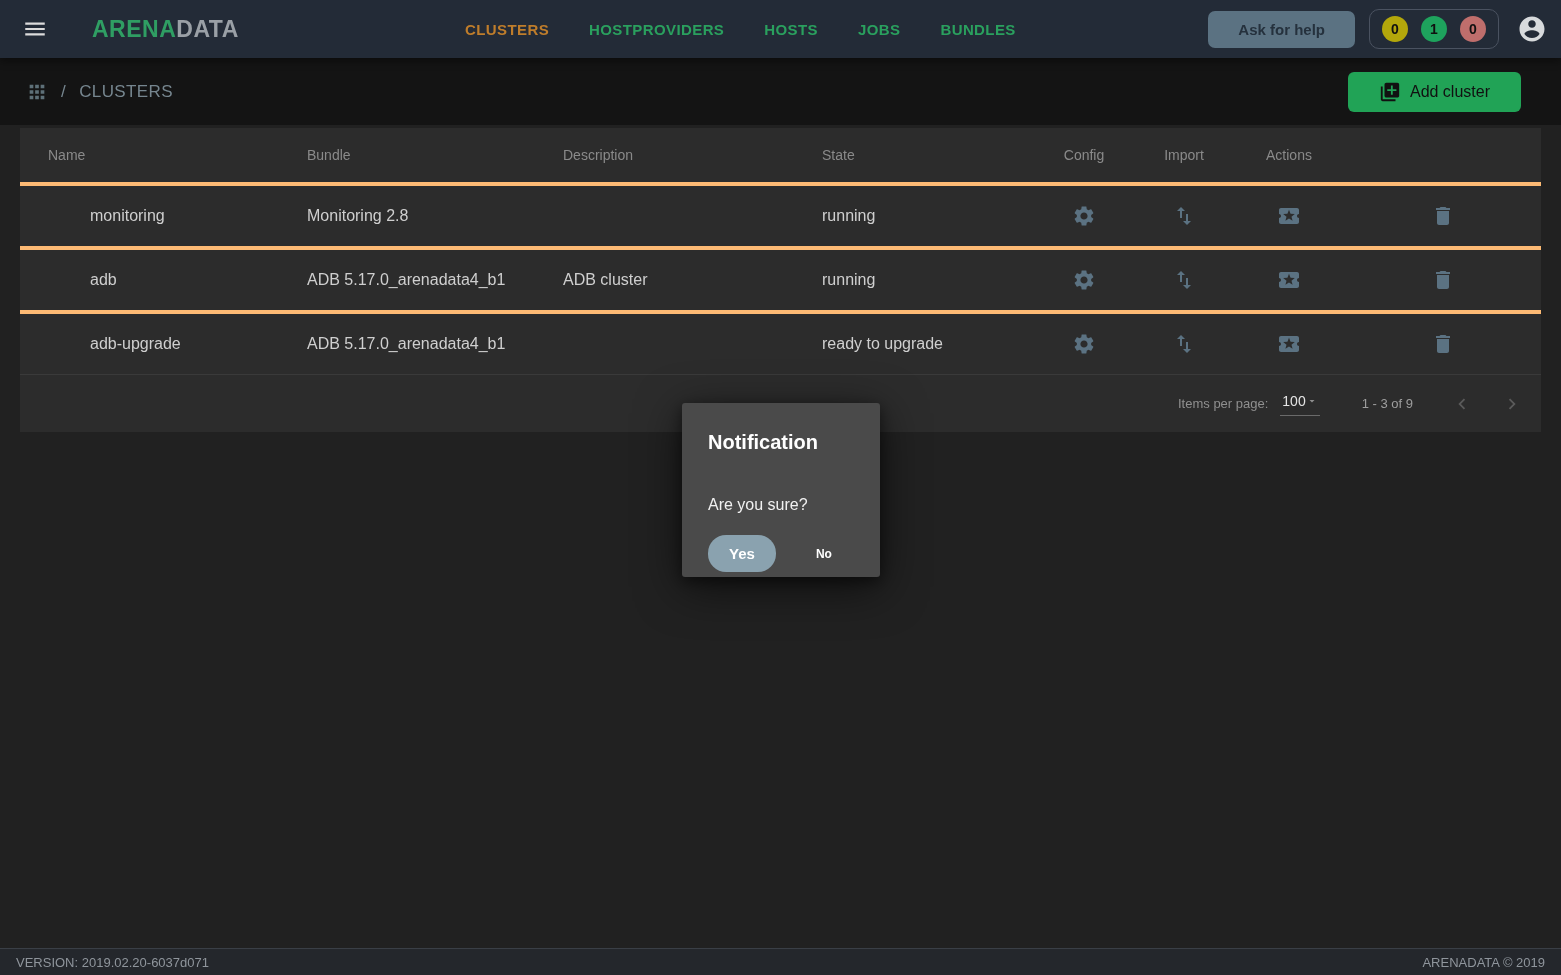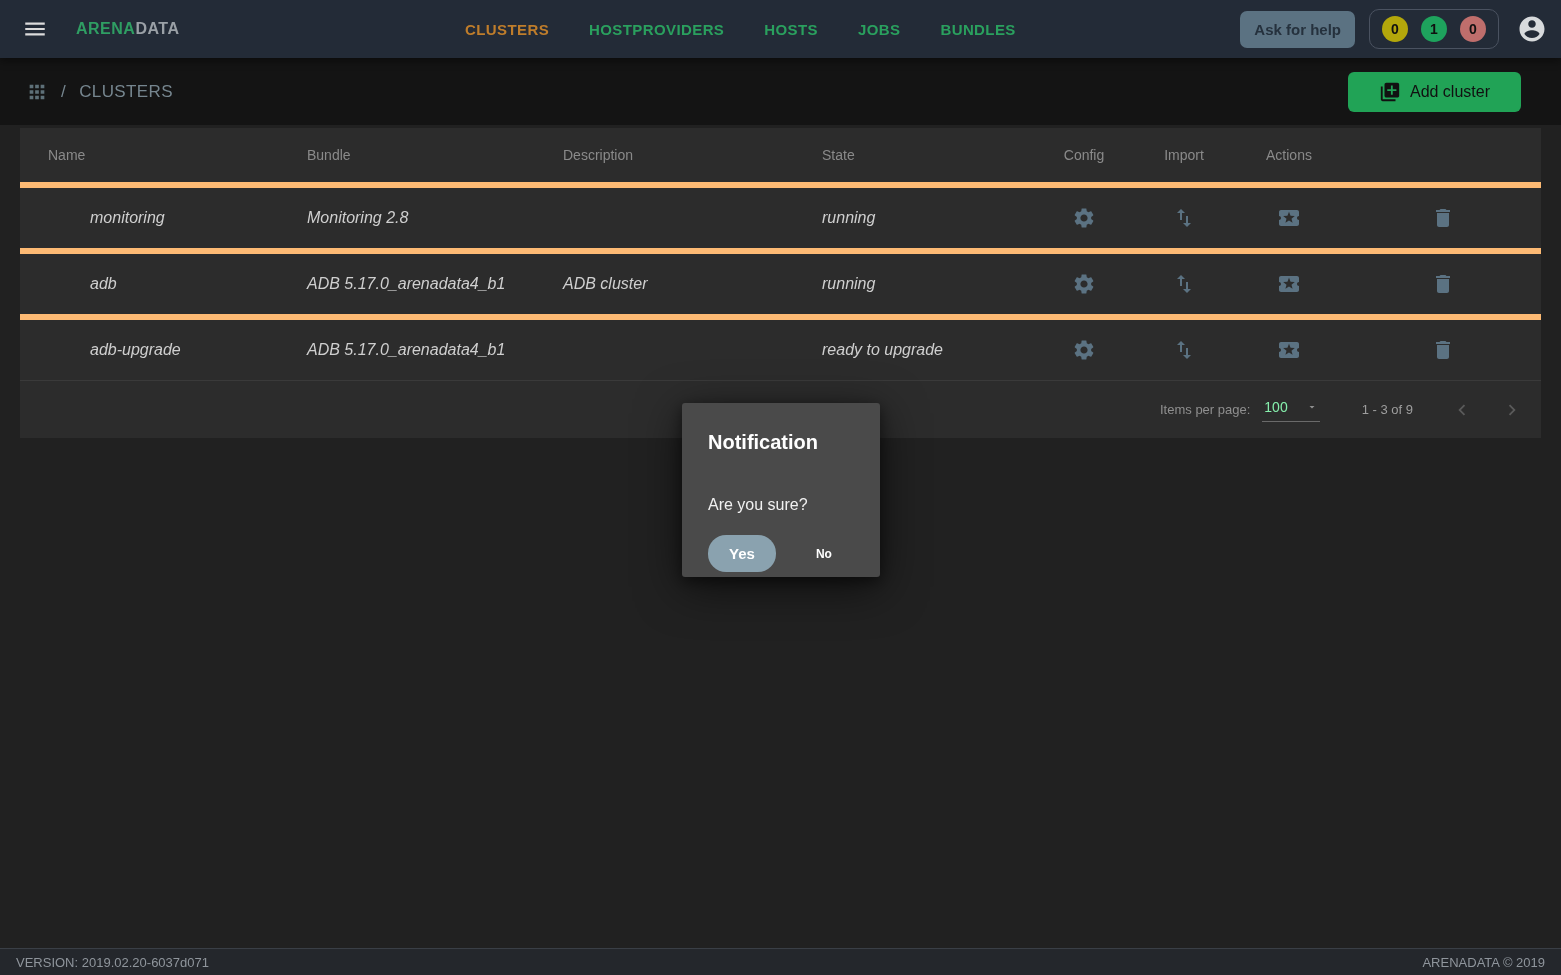--- a/index.html
+++ b/index.html
@@ -16,32 +16,32 @@
   .navbar {
     height:58px; flex:0 0 58px;
     background:#232b37;
     display:flex; align-items:center;
     padding:0 14px;
     position:relative;
     box-shadow:0 3px 8px rgba(0,0,0,0.45);
     z-index:5;
   }
   .menu-btn { width:42px; height:42px; display:flex; align-items:center; justify-content:center; cursor:pointer; background:none; border:none; }
-  .logo { margin-left:20px; font-size:16px; font-weight:bold; letter-spacing:0.5px; cursor:default; }
+  .logo { margin-left:36px; font-size:23px; font-weight:bold; letter-spacing:0.5px; cursor:default; }
   .logo .green { color:#2f9e63; }
   .logo .gray { color:#9aa0a6; }
   .nav { position:absolute; left:465px; top:0; height:58px; display:flex; align-items:center; gap:40px; }
   .nav-link { font-size:15px; font-weight:bold; color:#2aa05e; letter-spacing:0.4px; text-decoration:none; cursor:pointer; background:none; border:none; font-family:inherit; }
   .nav-link.active { color:#bf7d2b; }
   .nav-right { margin-left:auto; display:flex; align-items:center; gap:14px; }
   .help-btn {
     background:#5b7282; color:#25313d;
     border:none; border-radius:7px;
     font-family:inherit; font-size:15px; font-weight:bold;
-    padding:10px 14px; cursor:pointer;
+    padding:10px 30px; cursor:pointer;
   }
   .badge-group {
     display:flex; align-items:center; gap:13px;
     border:1px solid #4a5260; border-radius:10px;
     padding:6px 12px;
   }
   .badge {
     width:26px; height:26px; border-radius:50%;
     display:flex; align-items:center; justify-content:center;
     font-size:14px; font-weight:bold; color:#101010; cursor:pointer;
@@ -73,38 +73,38 @@
 
   
   .main { flex:1 1 auto; background:#212121; position:relative; }
   .table-card { margin:3px 20px 0 20px; background:#2c2c2c; }
   table { width:100%; border-collapse:collapse; table-layout:fixed; }
   th {
     text-align:left; font-size:14px; font-weight:500; color:#8a8a8a;
     padding:19px 10px 19px 28px; white-space:nowrap;
   }
   td { font-size:16px; color:#cfcfcf; padding:16px 10px 16px 28px; white-space:nowrap; overflow:hidden; }
-  tbody tr { border-top:6px solid #fdba74;font-style:italic; }
+  tbody tr { border-top:4px solid #fdba74; }
   td.name-cell { padding-left:70px; }
   th.center, td.center { text-align:center; padding-left:10px; }
   .icon-btn { background:none; border:none; cursor:pointer; padding:2px; display:inline-flex; vertical-align:middle; }
   .icon-btn svg { fill:#5b7282; }
 
   
   .paginator {
     height:58px; border-top:1px solid #3a3a3a;
     display:flex; align-items:center; justify-content:flex-end;
     padding-right:14px;
     font-size:13px; color:#8f8f8f;
   }
   .pp-label { margin-right:12px; }
   .page-size {
-    display:flex; align-items:center; gap:18px;
+    display:flex; align-items:center; 
     border:none; border-bottom:1px solid #6a6a6a;
-    background:none; color:#86efac; font-family:inherit; font-size:14px;
+    background:none; color:#e5e5e5; font-family:inherit; font-size:14px;
     padding:2px 2px 6px 2px; cursor:pointer;
   }
   .range { margin-left:42px; color:#9e9e9e; }
   .pager-btns { margin-left:34px; display:flex; gap:20px; }
   .pager-btn { background:none; border:none; padding:4px; cursor:default; }
   .pager-btn svg { fill:#5a5a5a; }
 
   
   .dialog {
     position:fixed; left:682px; top:403px;

